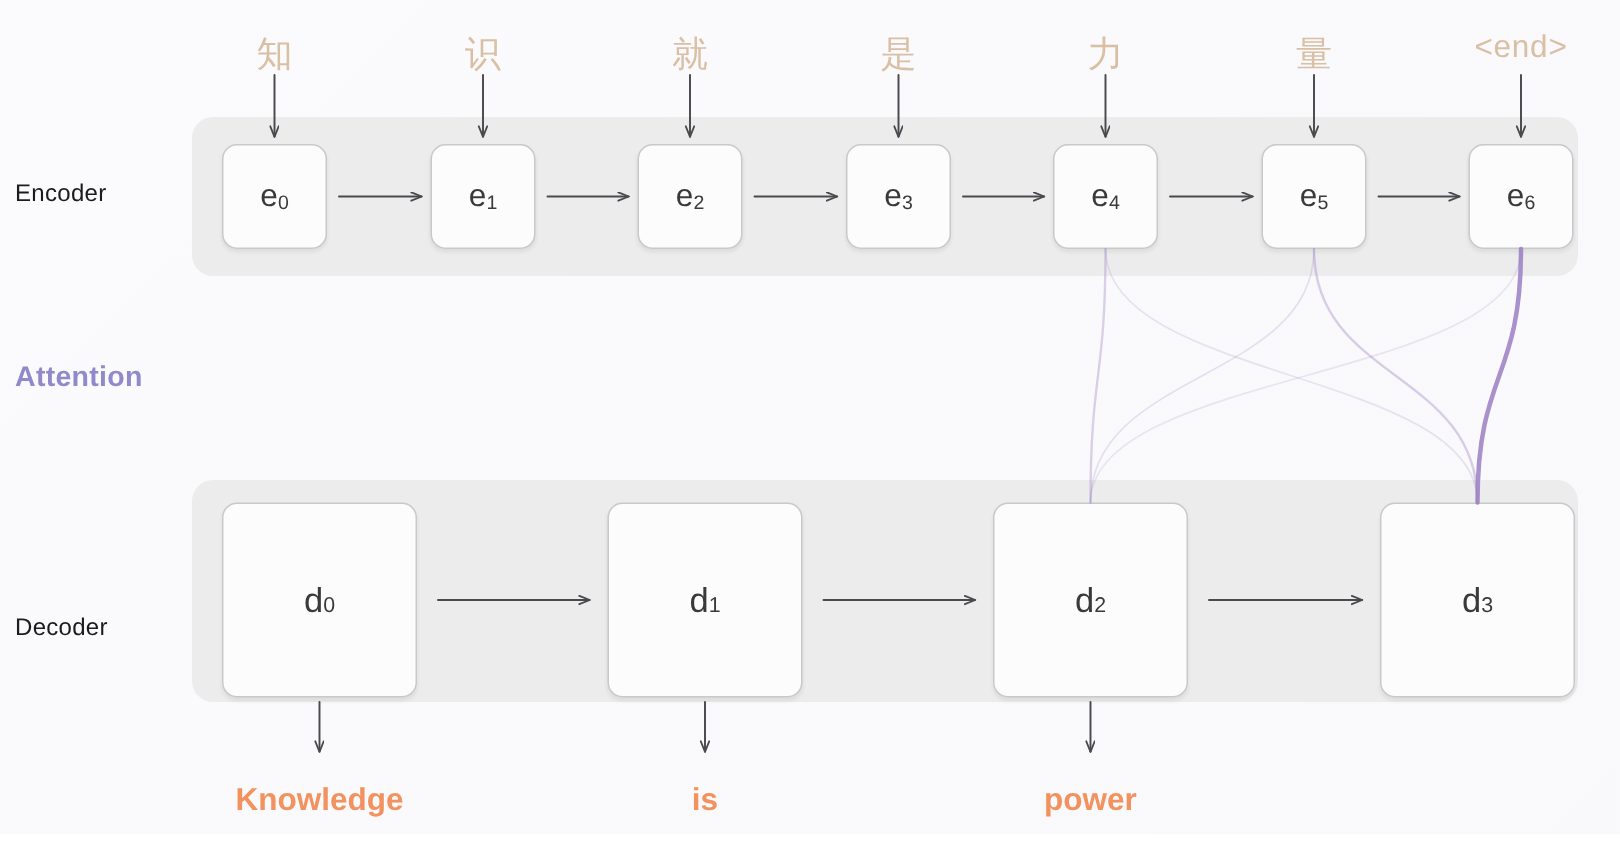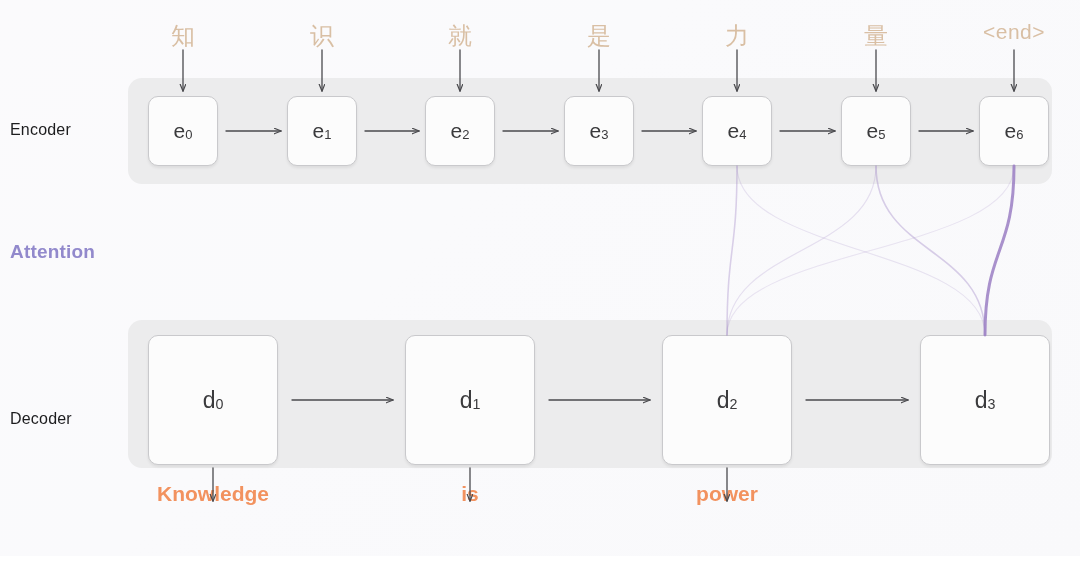--- a/index.html
+++ b/index.html
@@ -85,21 +85,21 @@
     text-align: center;
     font-size: 24px;
     color: #d9bfa4;
     white-space: nowrap;
   }
   .src-token.latin { font-size: 21px; letter-spacing: 0.5px; }
 
   
   .out-token {
     position: absolute;
-    top: 482px;
+    top: 522px;
     width: 230px;
     margin-left: -115px;
     text-align: center;
     font-size: 21px;
     font-weight: bold;
     color: #f2925f;
     white-space: nowrap;
   }
 
   

